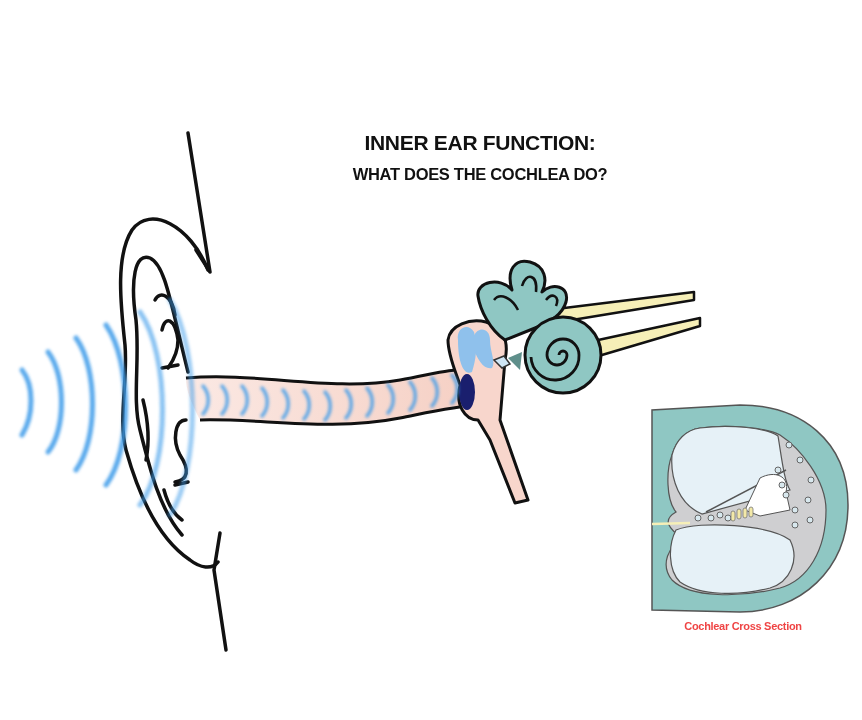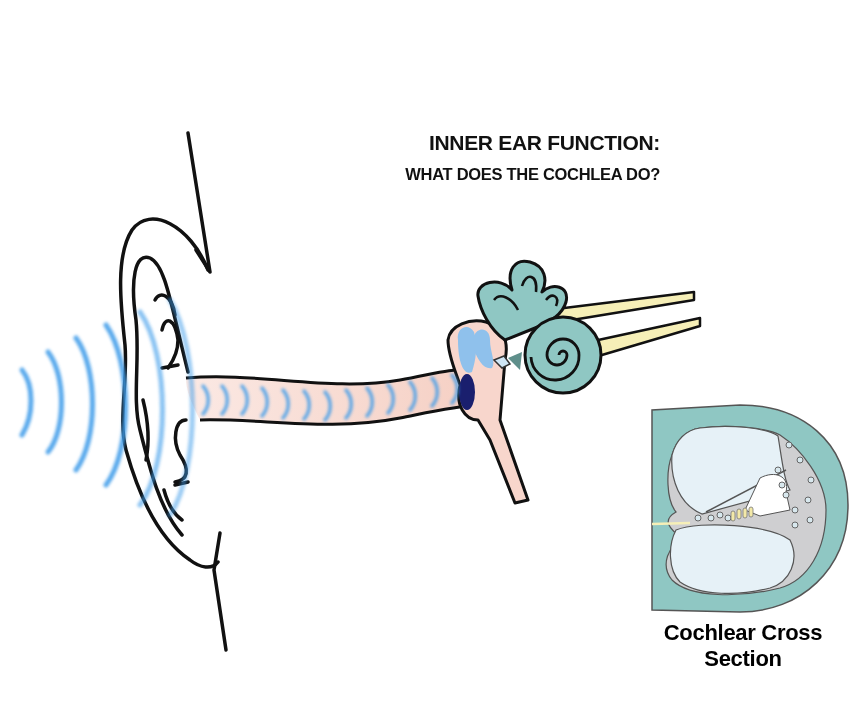--- a/index.html
+++ b/index.html
@@ -1,20 +1,20 @@
 <!DOCTYPE html>
 <html><head>
 <meta charset="utf-8">
 <style>
   html, body { margin: 0; padding: 0; background: #ffffff; }
   body { width: 862px; height: 720px; position: relative; overflow: hidden; font-family: "Liberation Sans", sans-serif; }
-  .title { position: absolute; left: 300px; width: 360px; text-align: right; color: #111; }
+  .title { position: absolute; left: 300px; width: 360px; text-align: center; color: #111; }
   .title-main { top: 131px; font-size: 21px; font-weight: bold; letter-spacing: -0.3px; }
   .title-sub { top: 165px; font-size: 16.5px; font-weight: bold; letter-spacing: -0.3px; }
-  .caption { position: absolute; left: 632px; top: 620px; width: 222px; text-align: center; font-size: 22px; font-weight: bold; color: #000000; letter-spacing: -0.3px; }
+  .caption { position: absolute; left: 632px; top: 620px; width: 222px; text-align: center; font-size: 11px; font-weight: bold; color: #ef4444; letter-spacing: -0.3px; }
   svg.art { position: absolute; left: 0; top: 0; }
 </style>
 </head>
 <body>
 
 <svg class="art" width="862" height="720" viewBox="0 0 862 720">
   <defs>
     <linearGradient id="canalGrad" x1="0" y1="0" x2="1" y2="0">
       <stop offset="0" stop-color="#fbe9e4"></stop>
       <stop offset="1" stop-color="#f5cfc3"></stop>

